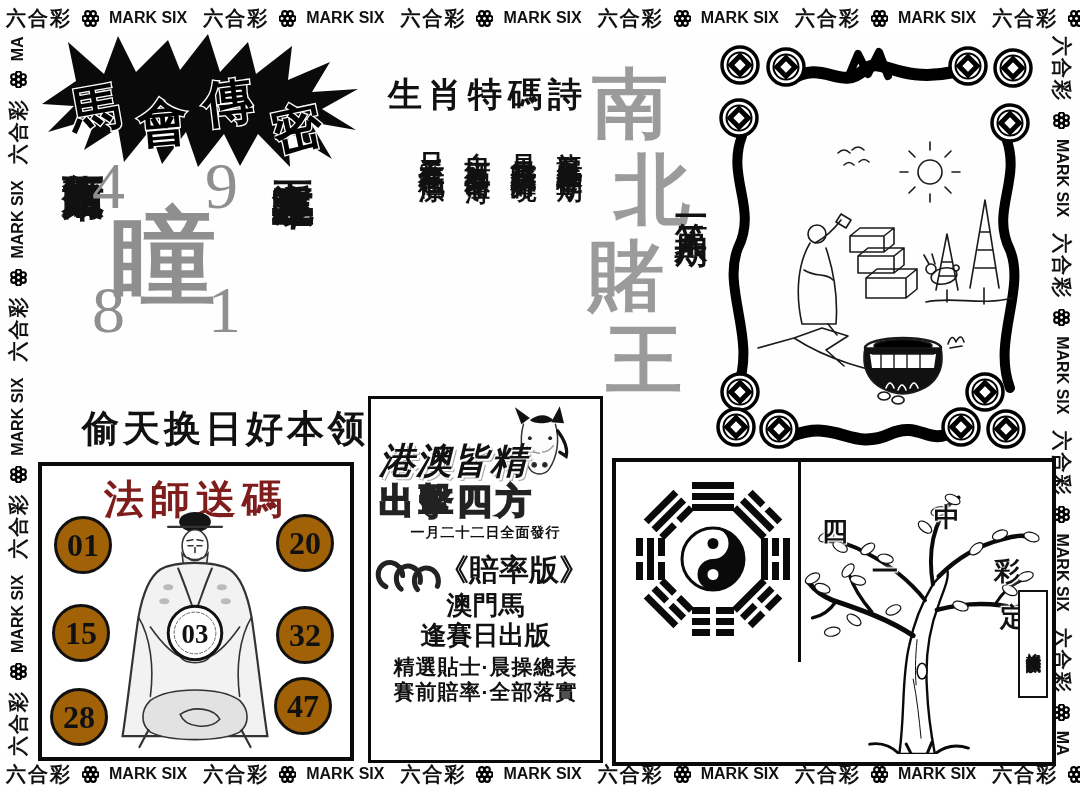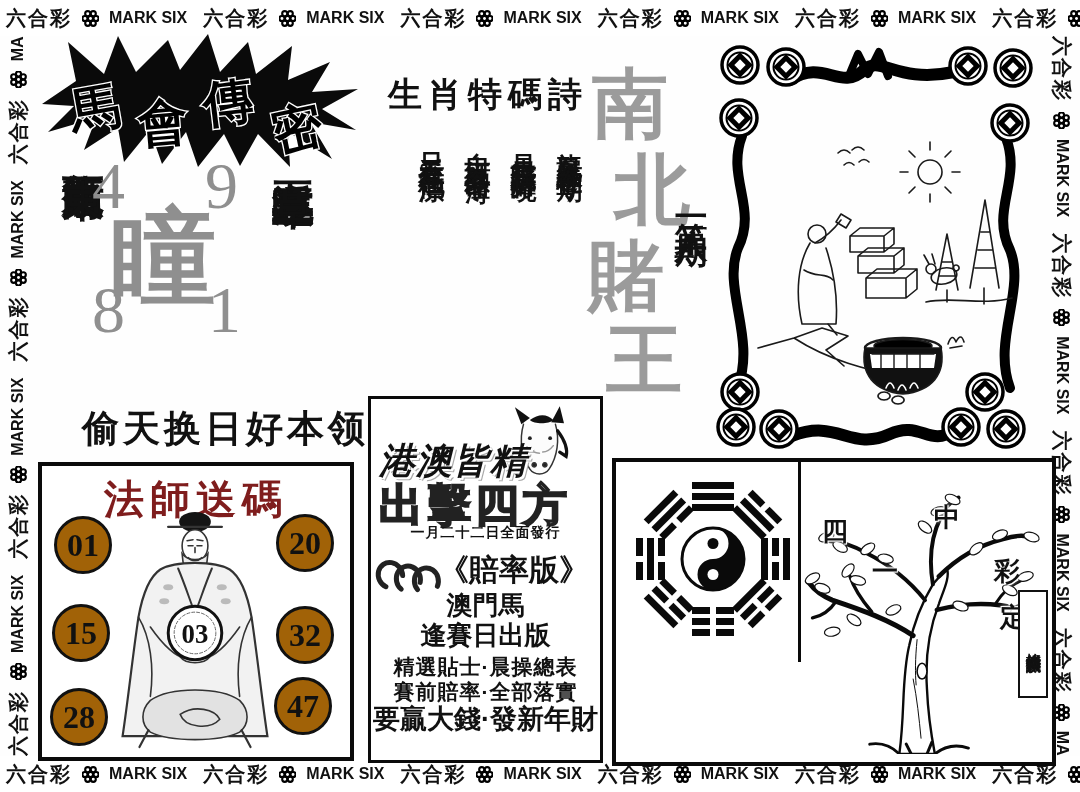--- a/index.html
+++ b/index.html
@@ -45,21 +45,21 @@
   .masterhead{position:absolute;left:0;top:6px;width:100%;text-align:center;color:#7f1d1d;
               font-family:"Liberation Serif",serif;font-weight:900;font-size:40px;letter-spacing:6px;}
   .numcircle{position:absolute;width:52px;height:52px;border:3.5px solid #111;border-radius:50%;
              display:flex;align-items:center;justify-content:center;background:#a16207;
              font-family:"Liberation Serif",serif;font-weight:700;font-size:32px;}
   
   .promobox{left:368px;top:396px;width:229px;height:361px;border:3px solid #0a0a0a;background:#fff;overflow:hidden;}
   .promobox .l{position:absolute;left:0;width:100%;text-align:center;font-weight:900;line-height:1;}
   .p-l1{top:44px;text-align:left !important;padding-left:8px;font-size:36px;font-style:italic;
         font-family:"Liberation Serif",serif;letter-spacing:1px;text-shadow:2px 2px 0 #fff,3px 3px 0 #aaa;}
-  .p-l2{top:84px;text-align:left !important;padding-left:8px;font-size:44px;letter-spacing:4px;
+  .p-l2{top:84px;text-align:left !important;padding-left:8px;font-size:35px;letter-spacing:4px;
         color:#fff;-webkit-text-stroke:2px #222;font-family:"Liberation Sans",sans-serif;}
   .p-l3{top:127px;font-size:14px;letter-spacing:1px;font-family:Liberation Serif, serif;}
   .p-l4{top:156px;left:68px !important;width:auto !important;font-size:30px;font-family:"Liberation Serif",serif;}
   .p-l5{top:194px;font-size:26px;font-family:"Liberation Serif",serif;}
   .p-l6{top:224px;font-size:26px;font-family:"Liberation Serif",serif;}
   .p-l7{top:257px;font-size:21px;letter-spacing:1px;}
   .p-l8{top:282px;font-size:21px;letter-spacing:1px;}
   .p-l9{top:307px;font-size:27px;letter-spacing:0px;}
   .p-l10{top:334px;font-size:30px;letter-spacing:2px;color:#fff;-webkit-text-stroke:1.8px #8c8c8c;}
   
@@ -552,21 +552,20 @@
         <path d="M8,34 A12,13 0 1 1 28,32" transform="rotate(-28 18 26)"></path>
         <path d="M26,38 A12,13 0 1 1 46,36" transform="rotate(-14 36 30)"></path>
         <path d="M44,40 A12,13 0 1 1 64,38" transform="rotate(-4 54 32)"></path>
       </g>
     </svg>
     <div class="l p-l4">《賠率版》</div>
     <div class="l p-l5">澳門馬</div>
     <div class="l p-l6">逢賽日出版</div>
     <div class="l p-l7">精選貼士·晨操總表</div>
     <div class="l p-l8">賽前賠率·全部落實</div>
-    <div class="l p-l9">要贏大錢·發新年財</div>
   </div>
 
   <div class="abs fortunebox">
     <svg style="position:absolute;left:12px;top:12px;" width="170" height="170" viewBox="0 0 170 170">
       <g fill="#0a0a0a">
         <g>
             <rect x="64" y="8" width="42" height="7"></rect>
             <rect x="64" y="19" width="42" height="7"></rect>
             <rect x="64" y="30" width="42" height="7"></rect>
           </g>

